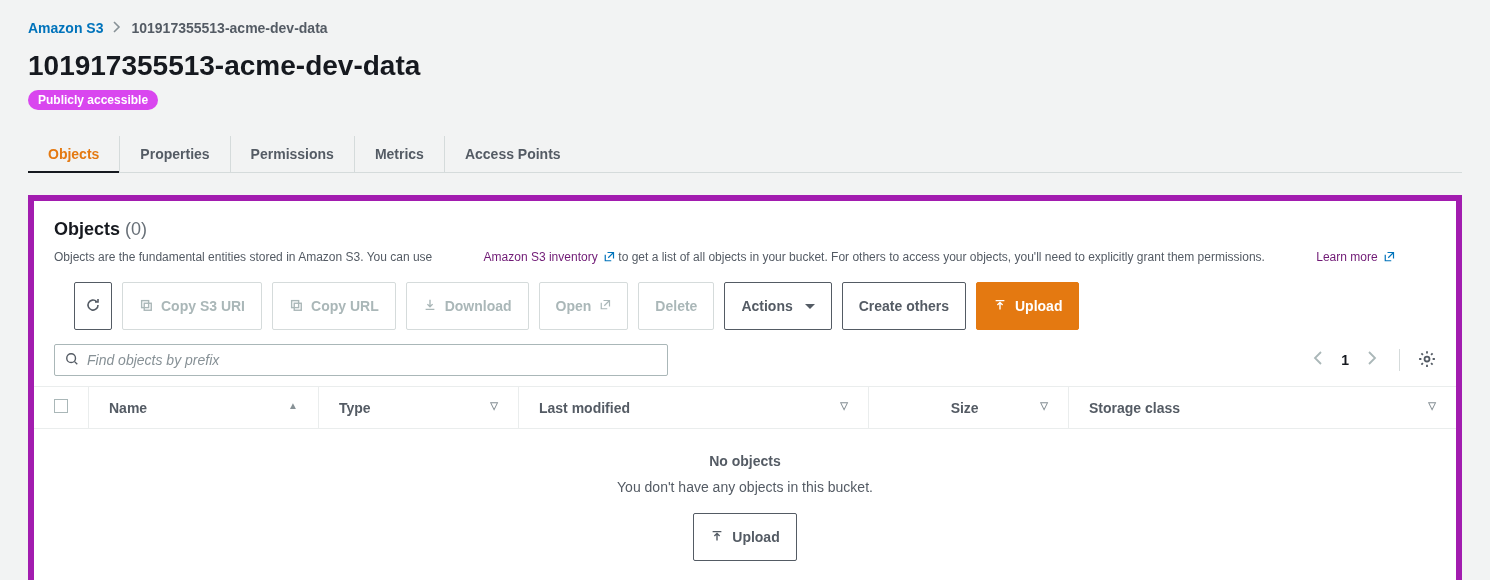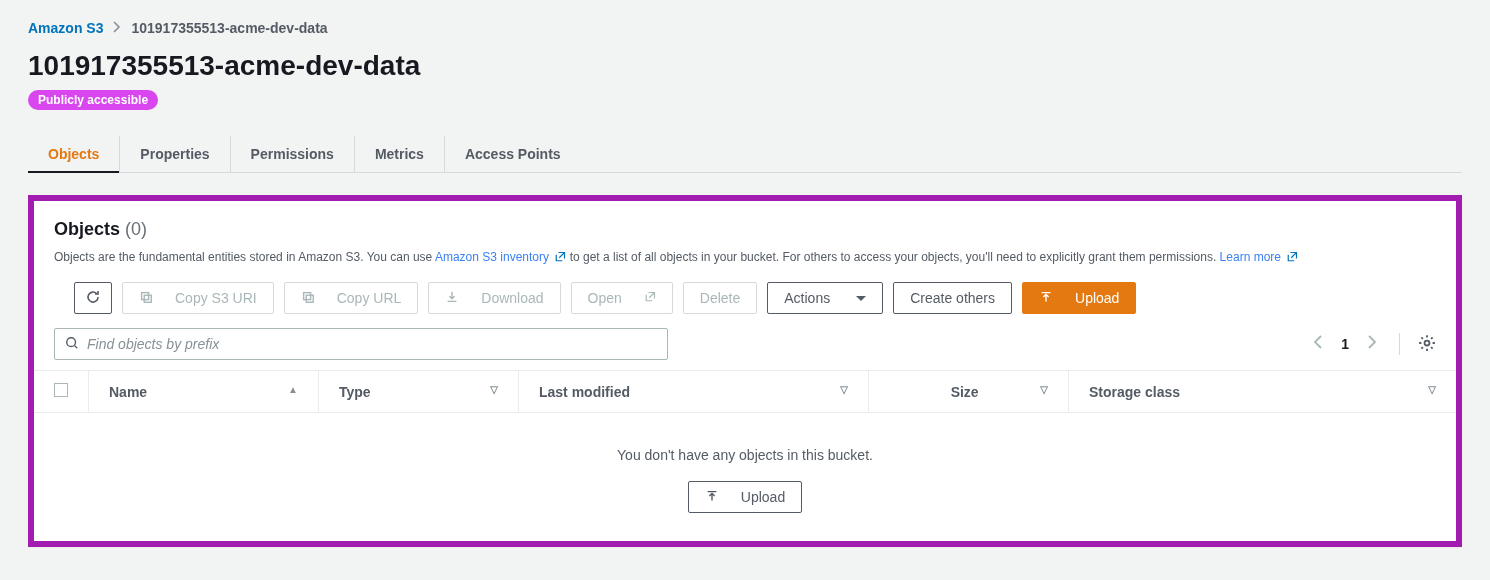--- a/index.html
+++ b/index.html
@@ -36,28 +36,28 @@
   }
   .panel {
     margin-top: 22px; background: #fff; border: 6px solid #a21caf;
     box-shadow: 0 1px 1px rgba(0,0,0,0.03);
     padding: 18px 0 0 0;
   }
   .panel-header { padding: 0 20px; }
   .panel-title { font-size: 18px; font-weight: 700; }
   .panel-title .count { color: #687078; font-weight: 400; }
   .panel-desc { font-size: 12px; color: #545b64; margin-top: 8px; line-height: 1.5; }
-  .panel-desc a { color: #3b82f6; text-decoration: none; cursor: pointer; }
+  .panel-desc a { color: #701a75; text-decoration: none; cursor: pointer; margin-left: 48px; }
   .ext-icon { display: inline-block; vertical-align: -2px; margin-left: 2px; }
   .toolbar { display: flex; gap: 10px; margin-top: 14px; padding: 0 20px; flex-wrap: wrap; }
   .btn {
-    display: inline-flex; align-items: center; gap: 22px;
-    padding: 6px 16px; font-size: 14px; font-weight: 400;
+    display: inline-flex; align-items: center; gap: 8px;
+    padding: 6px 16px; font-size: 14px; font-weight: 700;
     border: 1px solid #545b64; background: #fff; color: #545b64;
-    border-radius: 2px; cursor: pointer; height: 32px;
+    border-radius: 2px; cursor: pointer; height: 48px;
   }
   .btn.disabled { color: #aab7b8; border-color: #d5dbdb; cursor: default; }
   .btn.primary { background: #e47911; color: #fff; border-color: #e47911; }
   .btn.icon-only { padding: 6px 10px; }
   .caret-down { width: 0; height: 0; border-left: 5px solid transparent; border-right: 5px solid transparent; border-top: 5px solid #545b64; margin-left: 4px; }
   .filter-row { display: flex; align-items: center; padding: 14px 20px 10px 20px; }
   .search-box {
     display: flex; align-items: center; gap: 8px;
     border: 1px solid #aab7b8; border-radius: 2px;
     padding: 6px 10px; width: 614px; height: 32px;
@@ -262,20 +262,21 @@
           </th>
           <th>
             <span>Storage class</span>
             <span class="sort-tri">▽</span>
           </th>
         </tr>
       </thead>
     </table>
 
     <div class="empty">
+      <div class="empty-title">No objects</div>
       <div class="empty-sub">You don't have any objects in this bucket.</div>
       <button class="btn">
         <span>
           <svg width="14" height="14" viewBox="0 0 16 16">
               <path d="M8 13V5m-3 3l3-3 3 3M3 3h10" stroke="#545b64" stroke-width="1.6" fill="none"></path>
             </svg>
         </span>
         <span>Upload</span>
       </button>
     </div>

